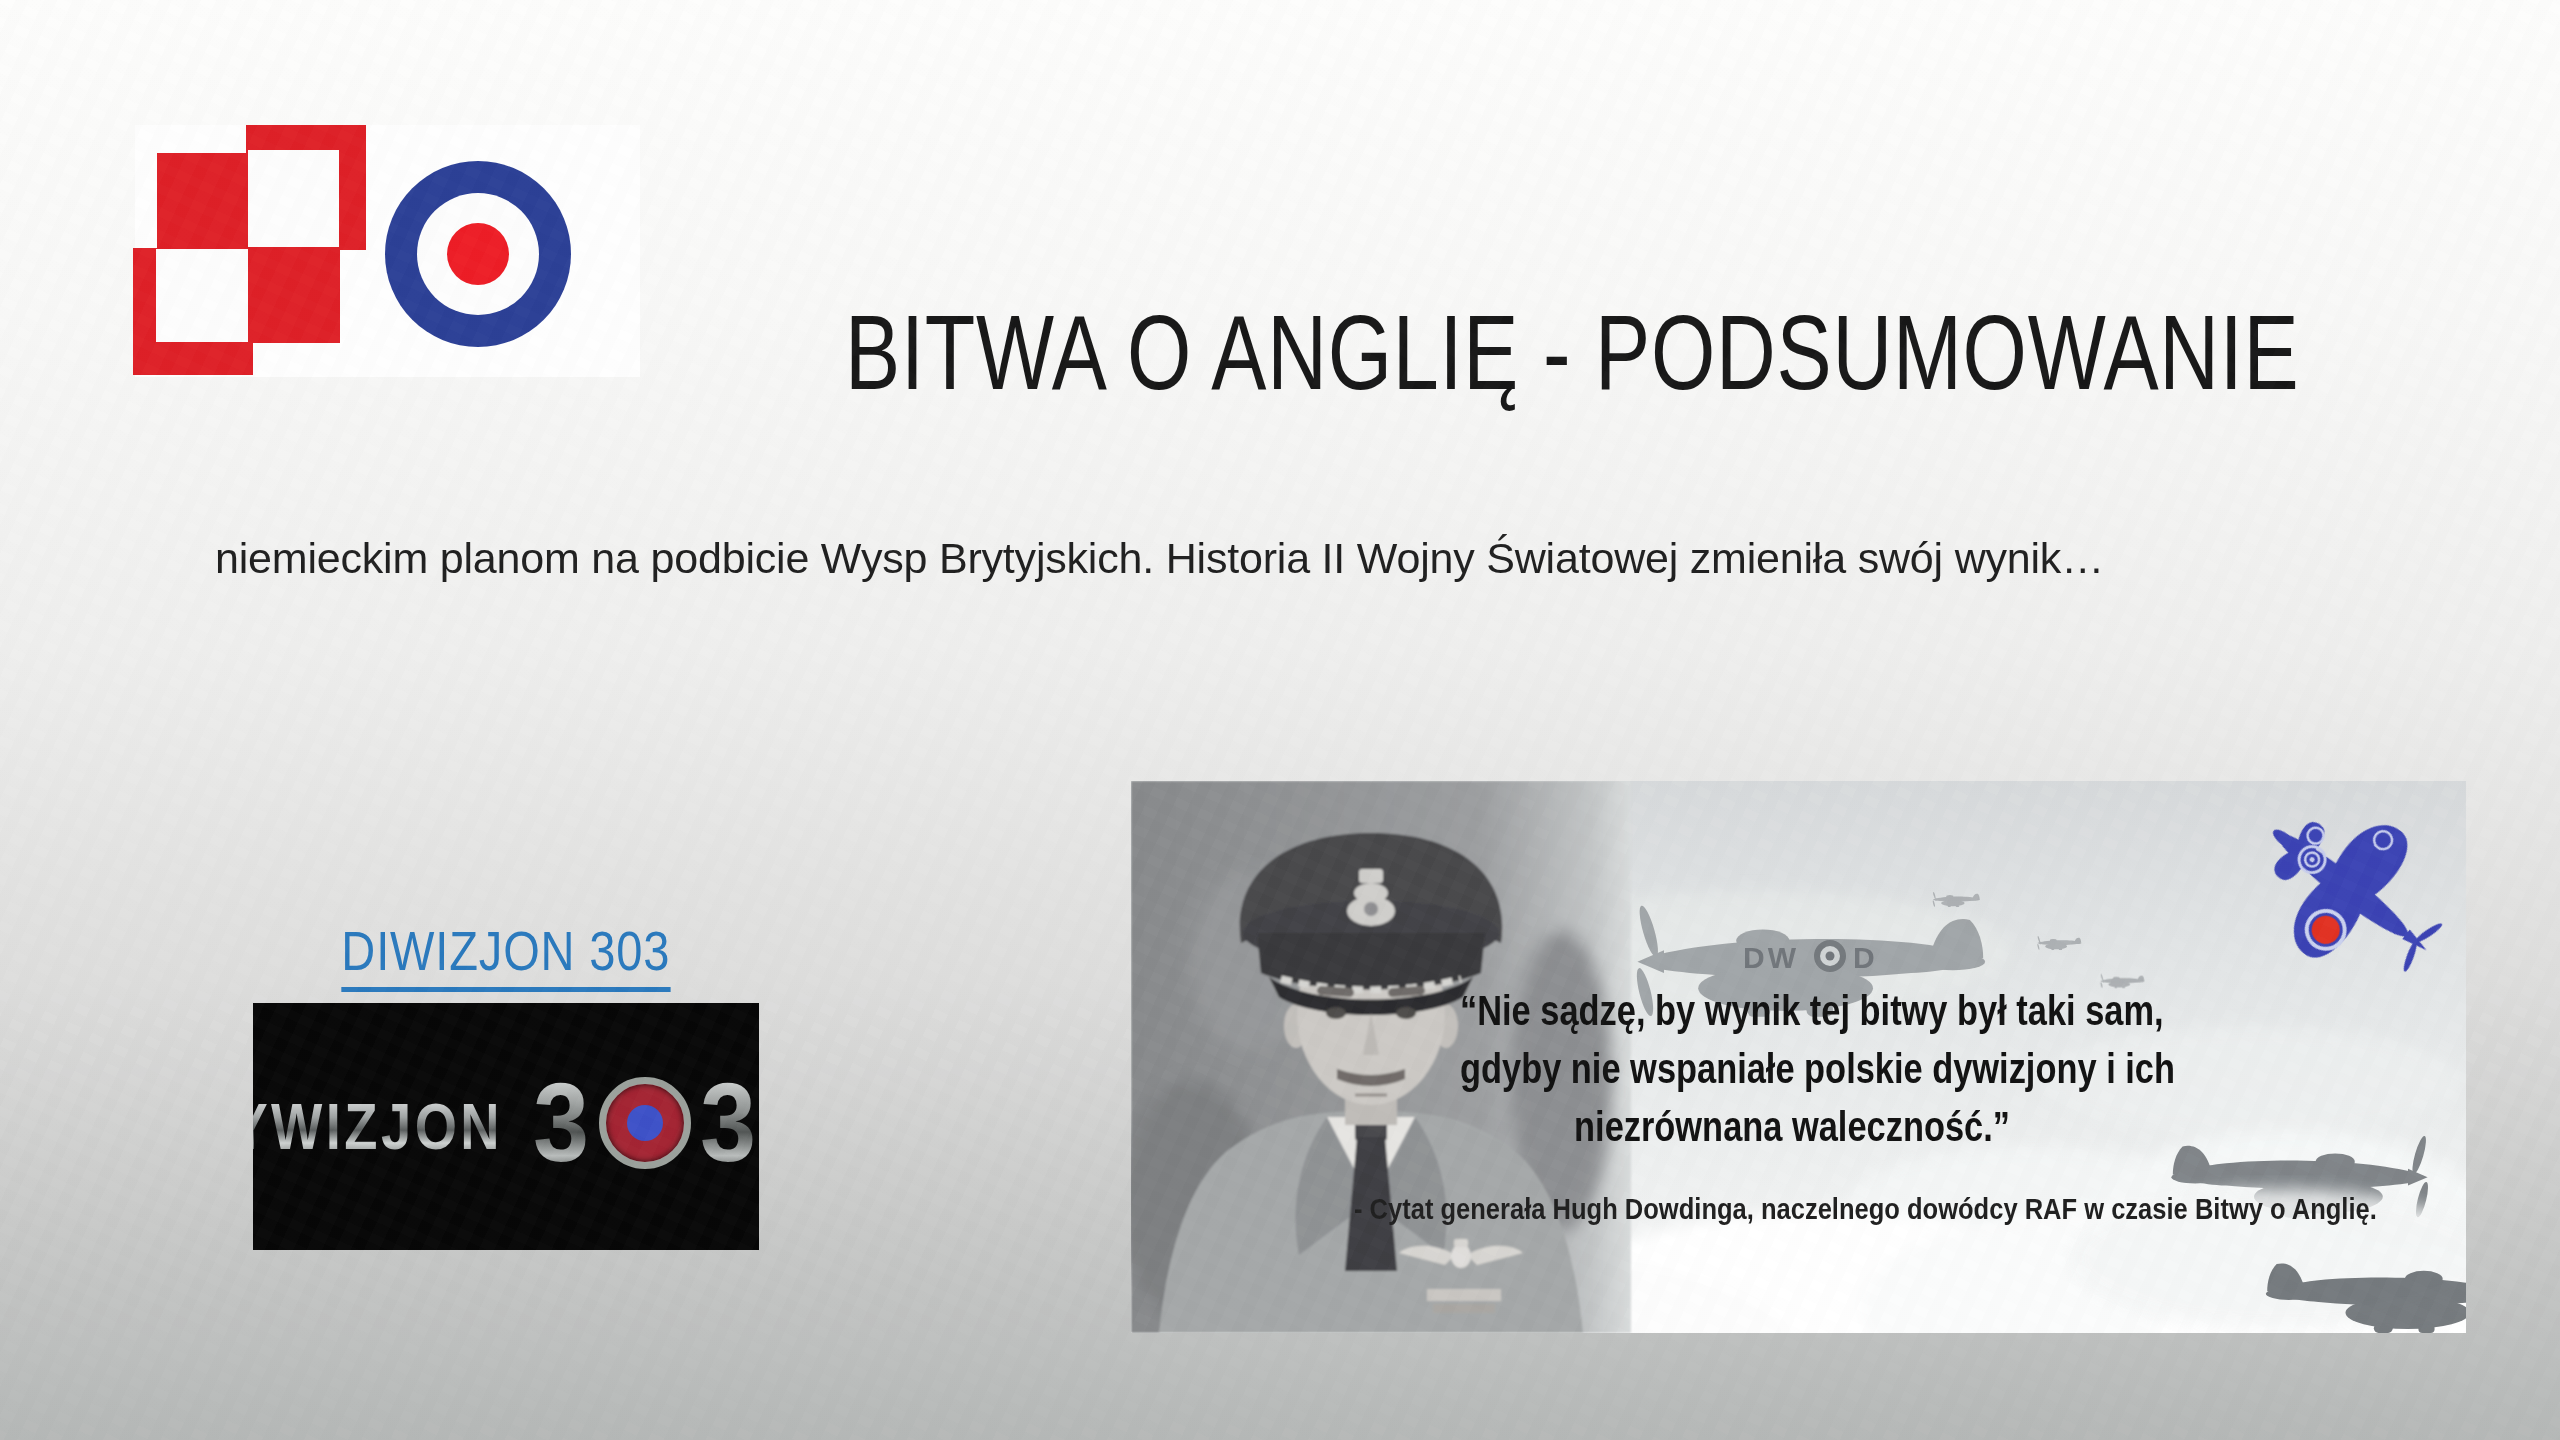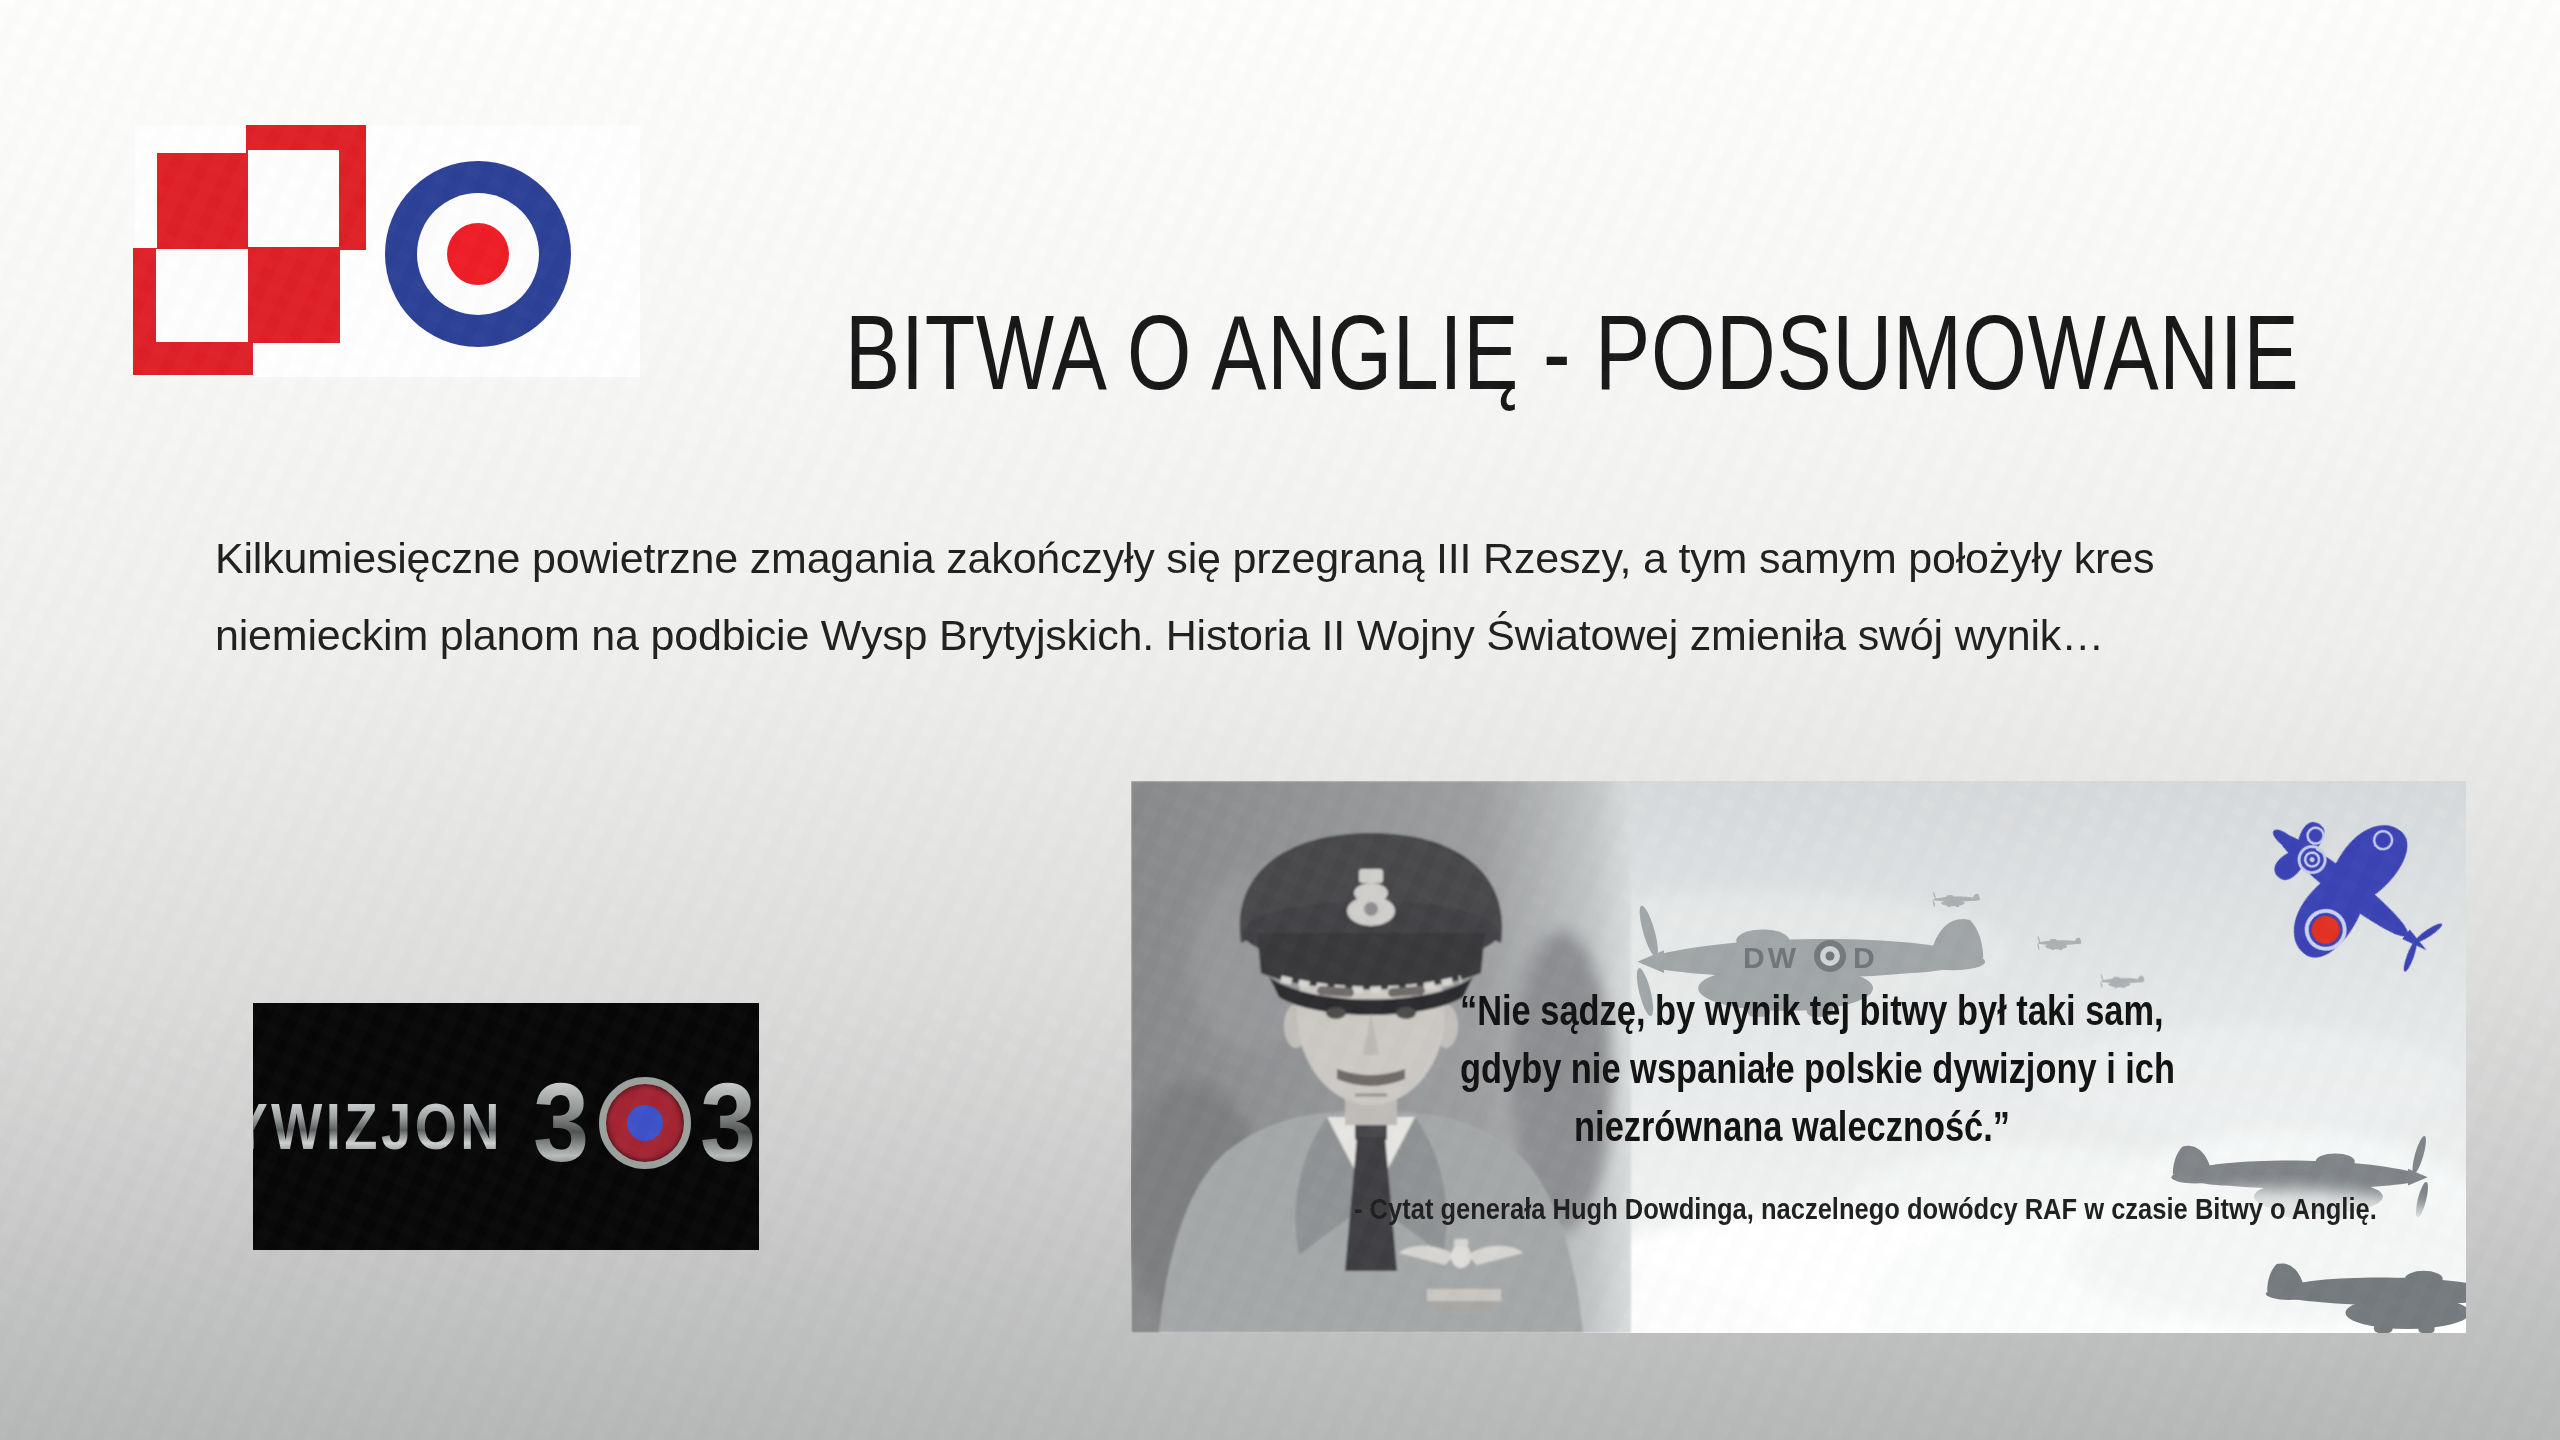--- a/index.html
+++ b/index.html
@@ -80,24 +80,26 @@
           <div class="r-red"></div>
         </div>
     </div>
   </div>
 
   <div class="title-wrap">
     <span class="title-text">BITWA O ANGLIĘ - PODSUMOWANIE</span>
   </div>
 
   <div class="body-text">
-    <div>Kilkumiesięczne powietrzne zmagania zakończyły się przegraną III Rzeszy, a tym samym położyły kres</div>
     <div>niemieckim planom na podbicie Wysp Brytyjskich. Historia II Wojny Światowej zmieniła swój wynik…</div>
   </div>
 
+  <div class="link-wrap">
+    <a class="link-text">DIWIZJON 303</a>
+  </div>
 
   <div class="poster">
     <div class="poster-title">DYWIZJON</div>
     <div class="poster-num">
       <span class="digit">3</span>
       <span class="poster-roundel">
           <span class="pr-blue"></span>
         </span>
       <span class="digit">3</span>
     </div>

